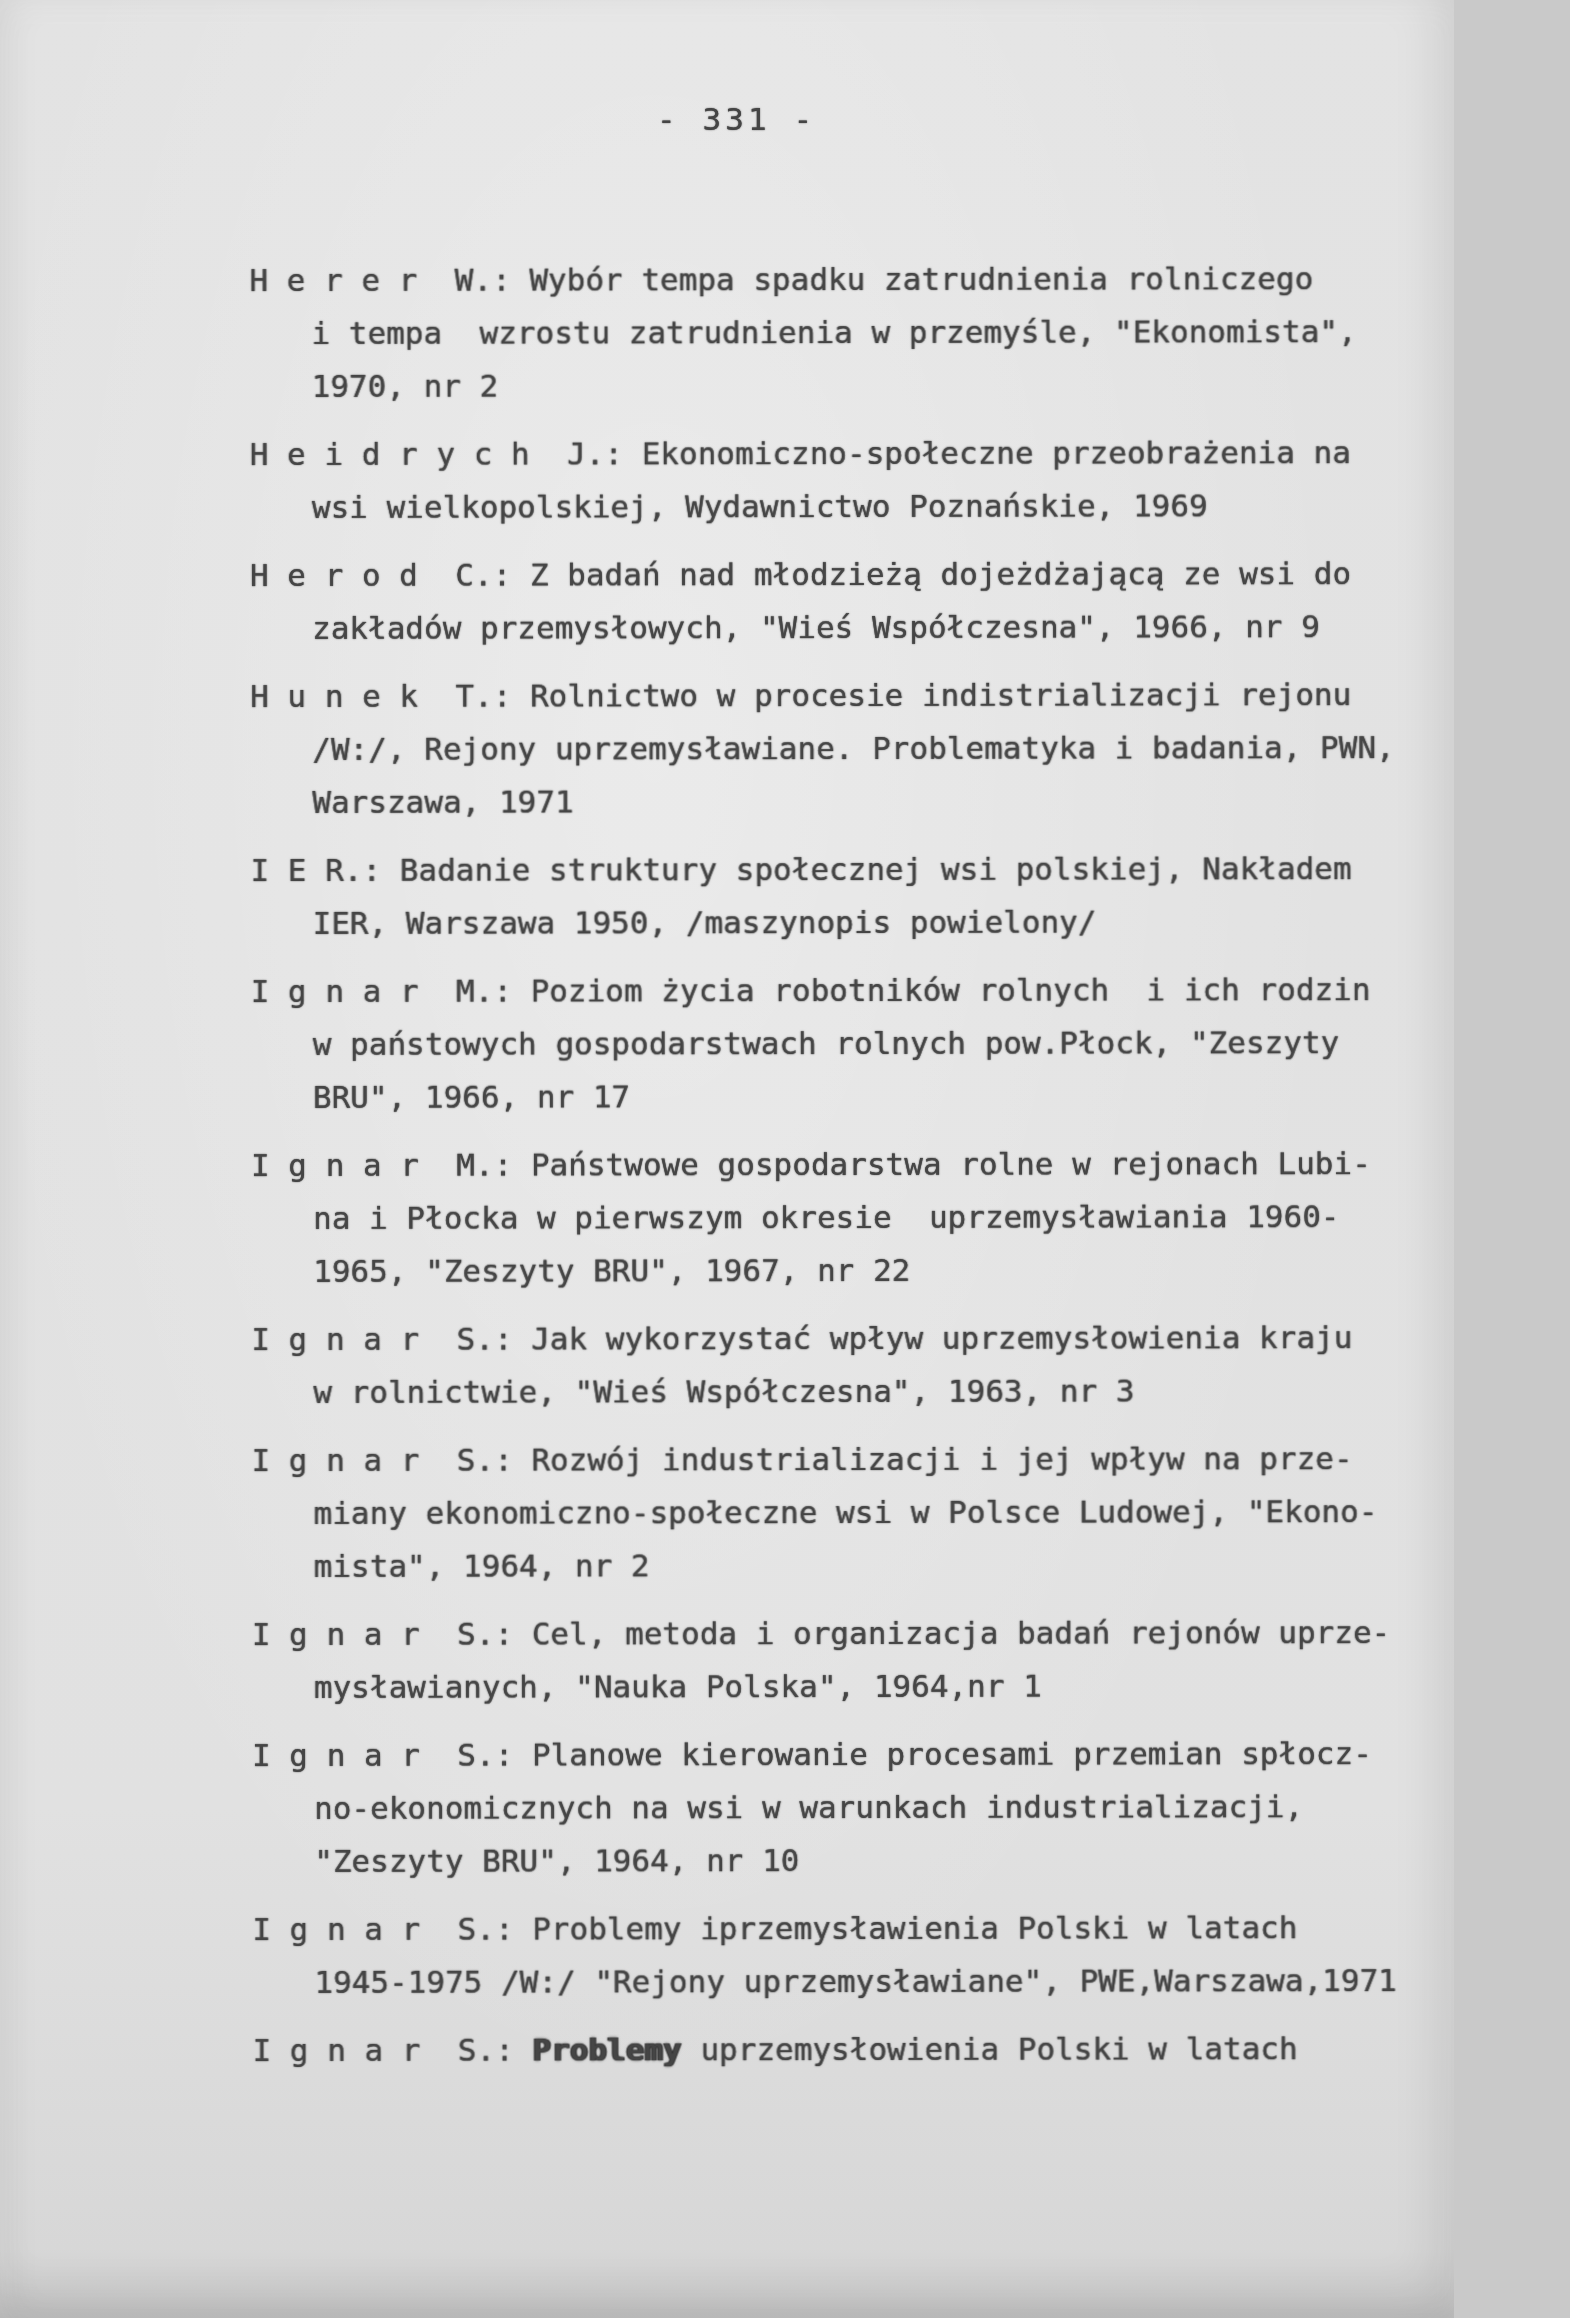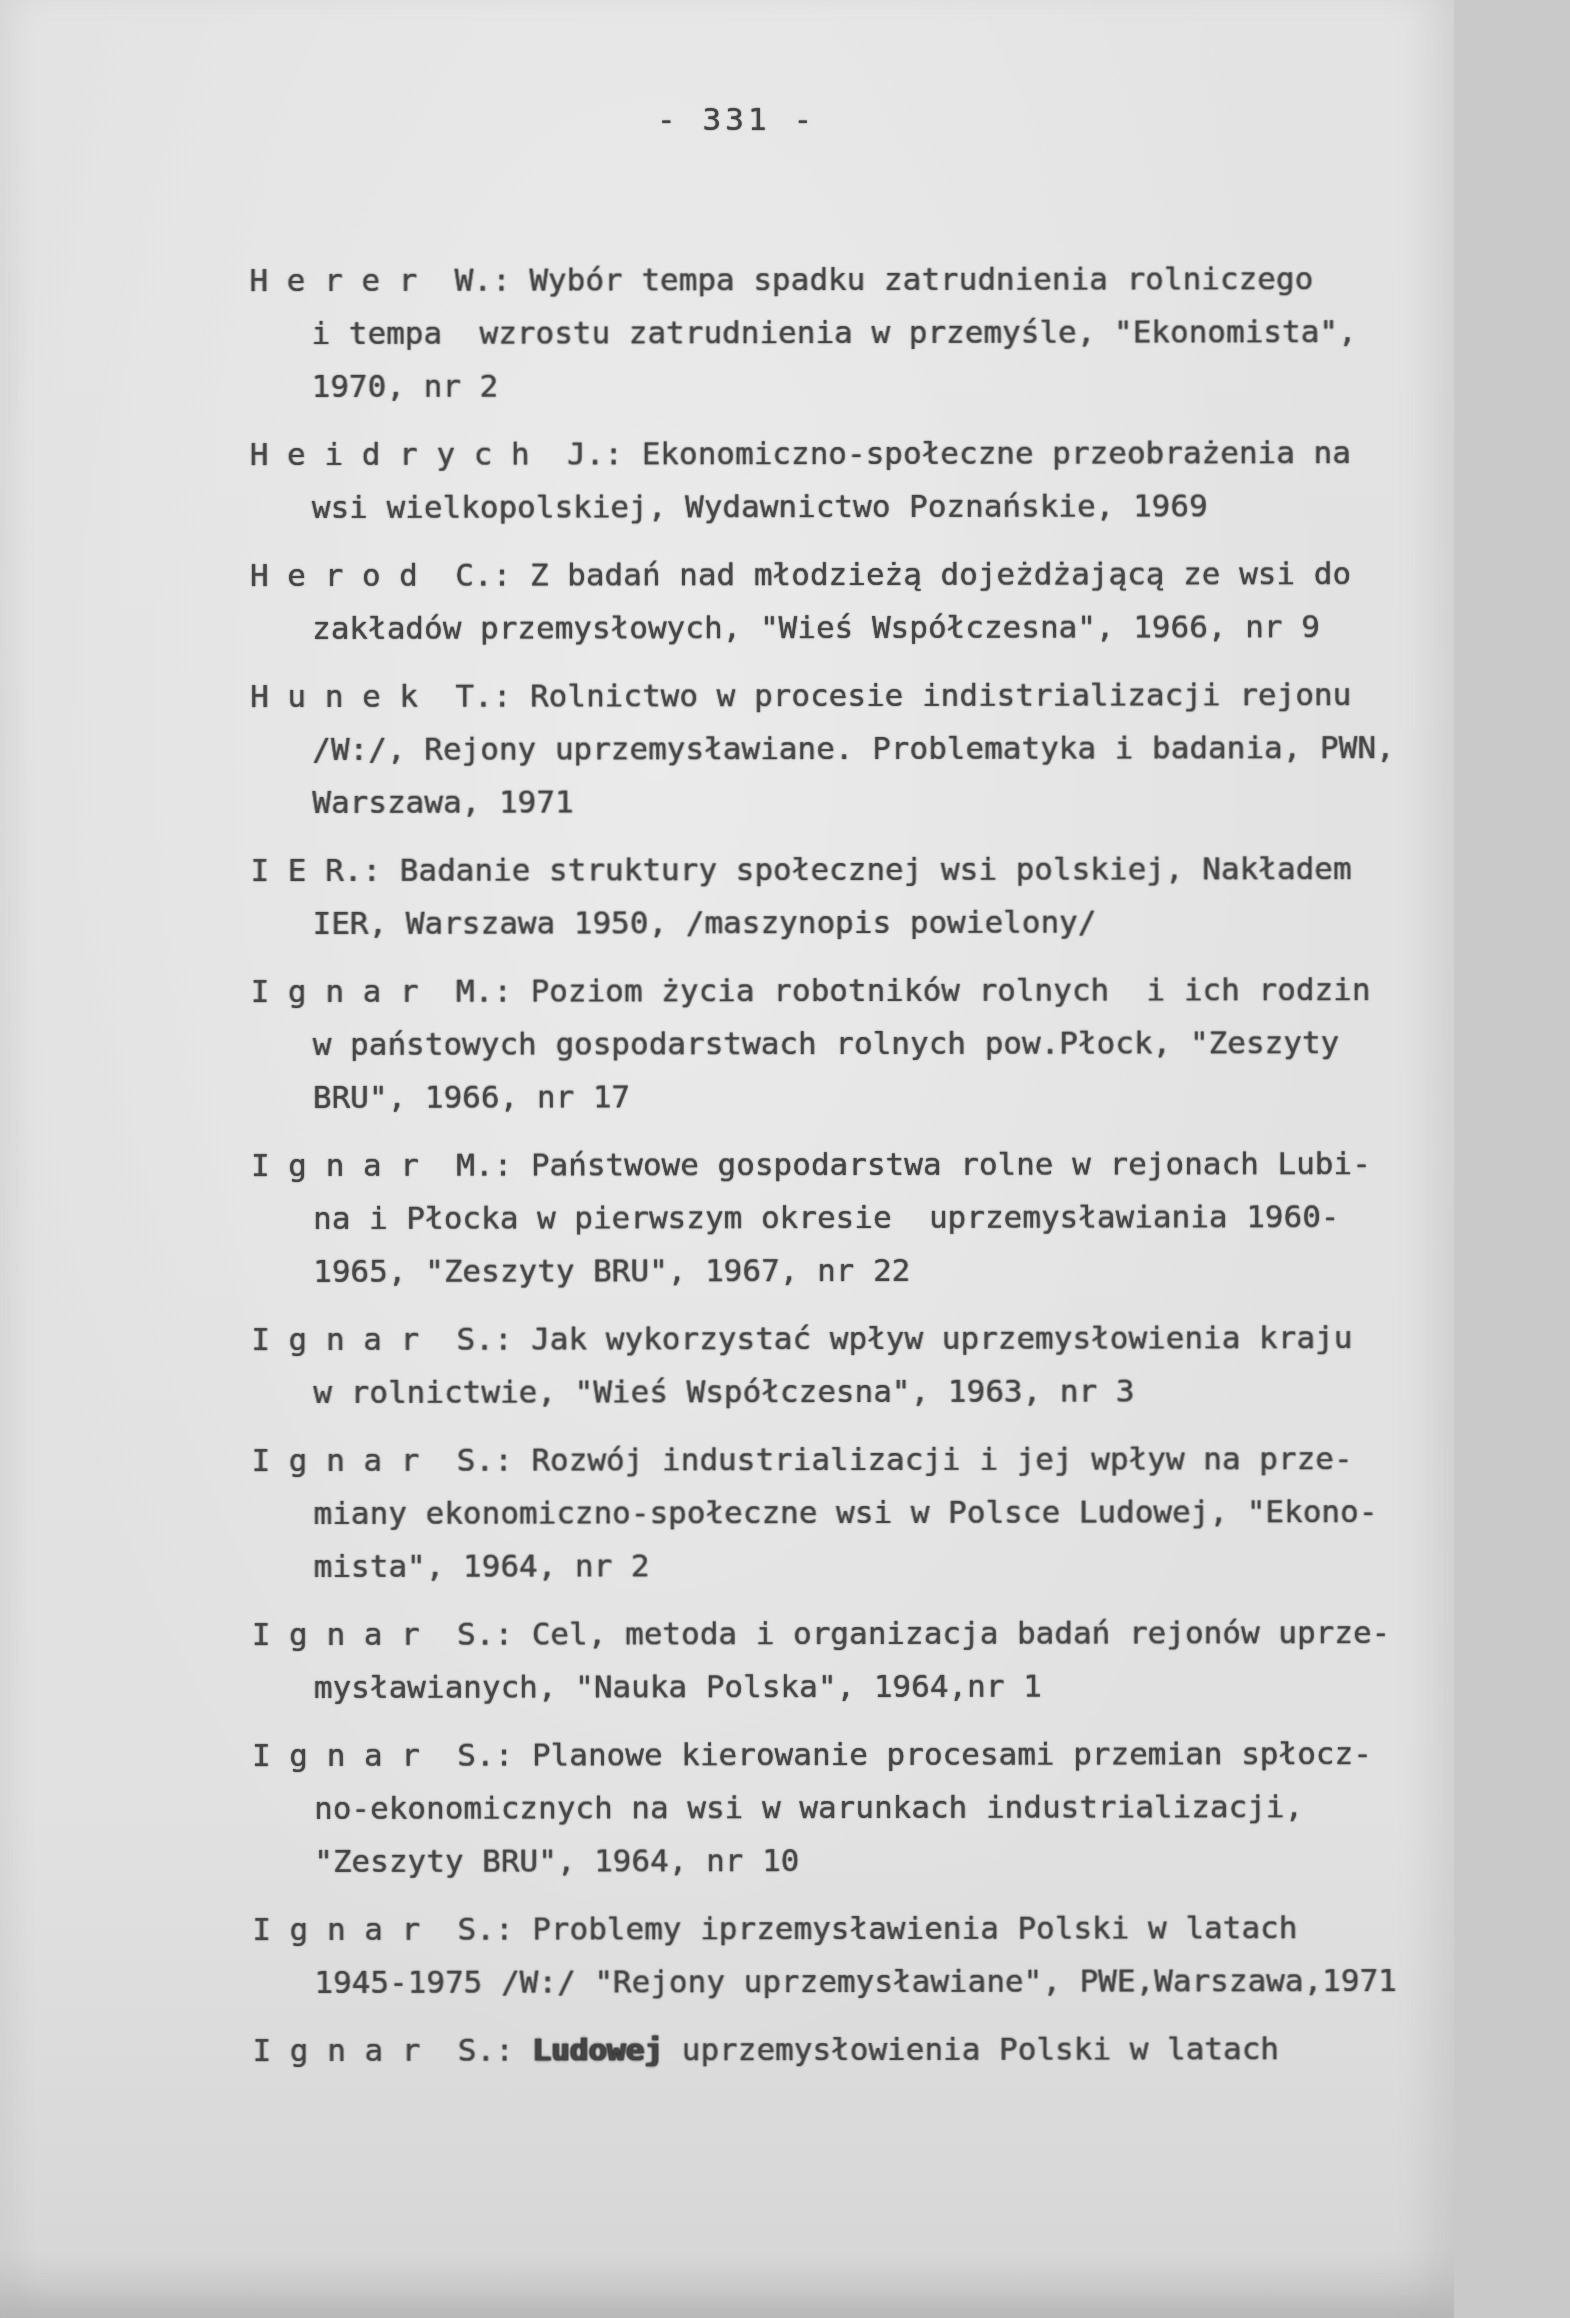--- a/index.html
+++ b/index.html
@@ -129,18 +129,18 @@
       <div class="line">no-ekonomicznych na wsi w warunkach industrializacji,</div>
       <div class="line">"Zeszyty BRU", 1964, nr 10</div>
     </div>
 
     <div class="entry">
       <div class="line">I g n a r  S.: Problemy iprzemysławienia Polski w latach</div>
       <div class="line">1945-1975 /W:/ "Rejony uprzemysławiane", PWE,Warszawa,1971</div>
     </div>
 
     <div class="entry">
-      <div class="line"><span>I g n a r  S.: </span><span class="overstrike">Ludowej</span><span> uprzemysłowienia Polski w latach</span></div>
+      <div class="line"><span>I g n a r  S.: </span><span class="overstrike">Problemy</span><span> uprzemysłowienia Polski w latach</span></div>
     </div>
 
   </div>
 </div>
 
 
 </body></html>

